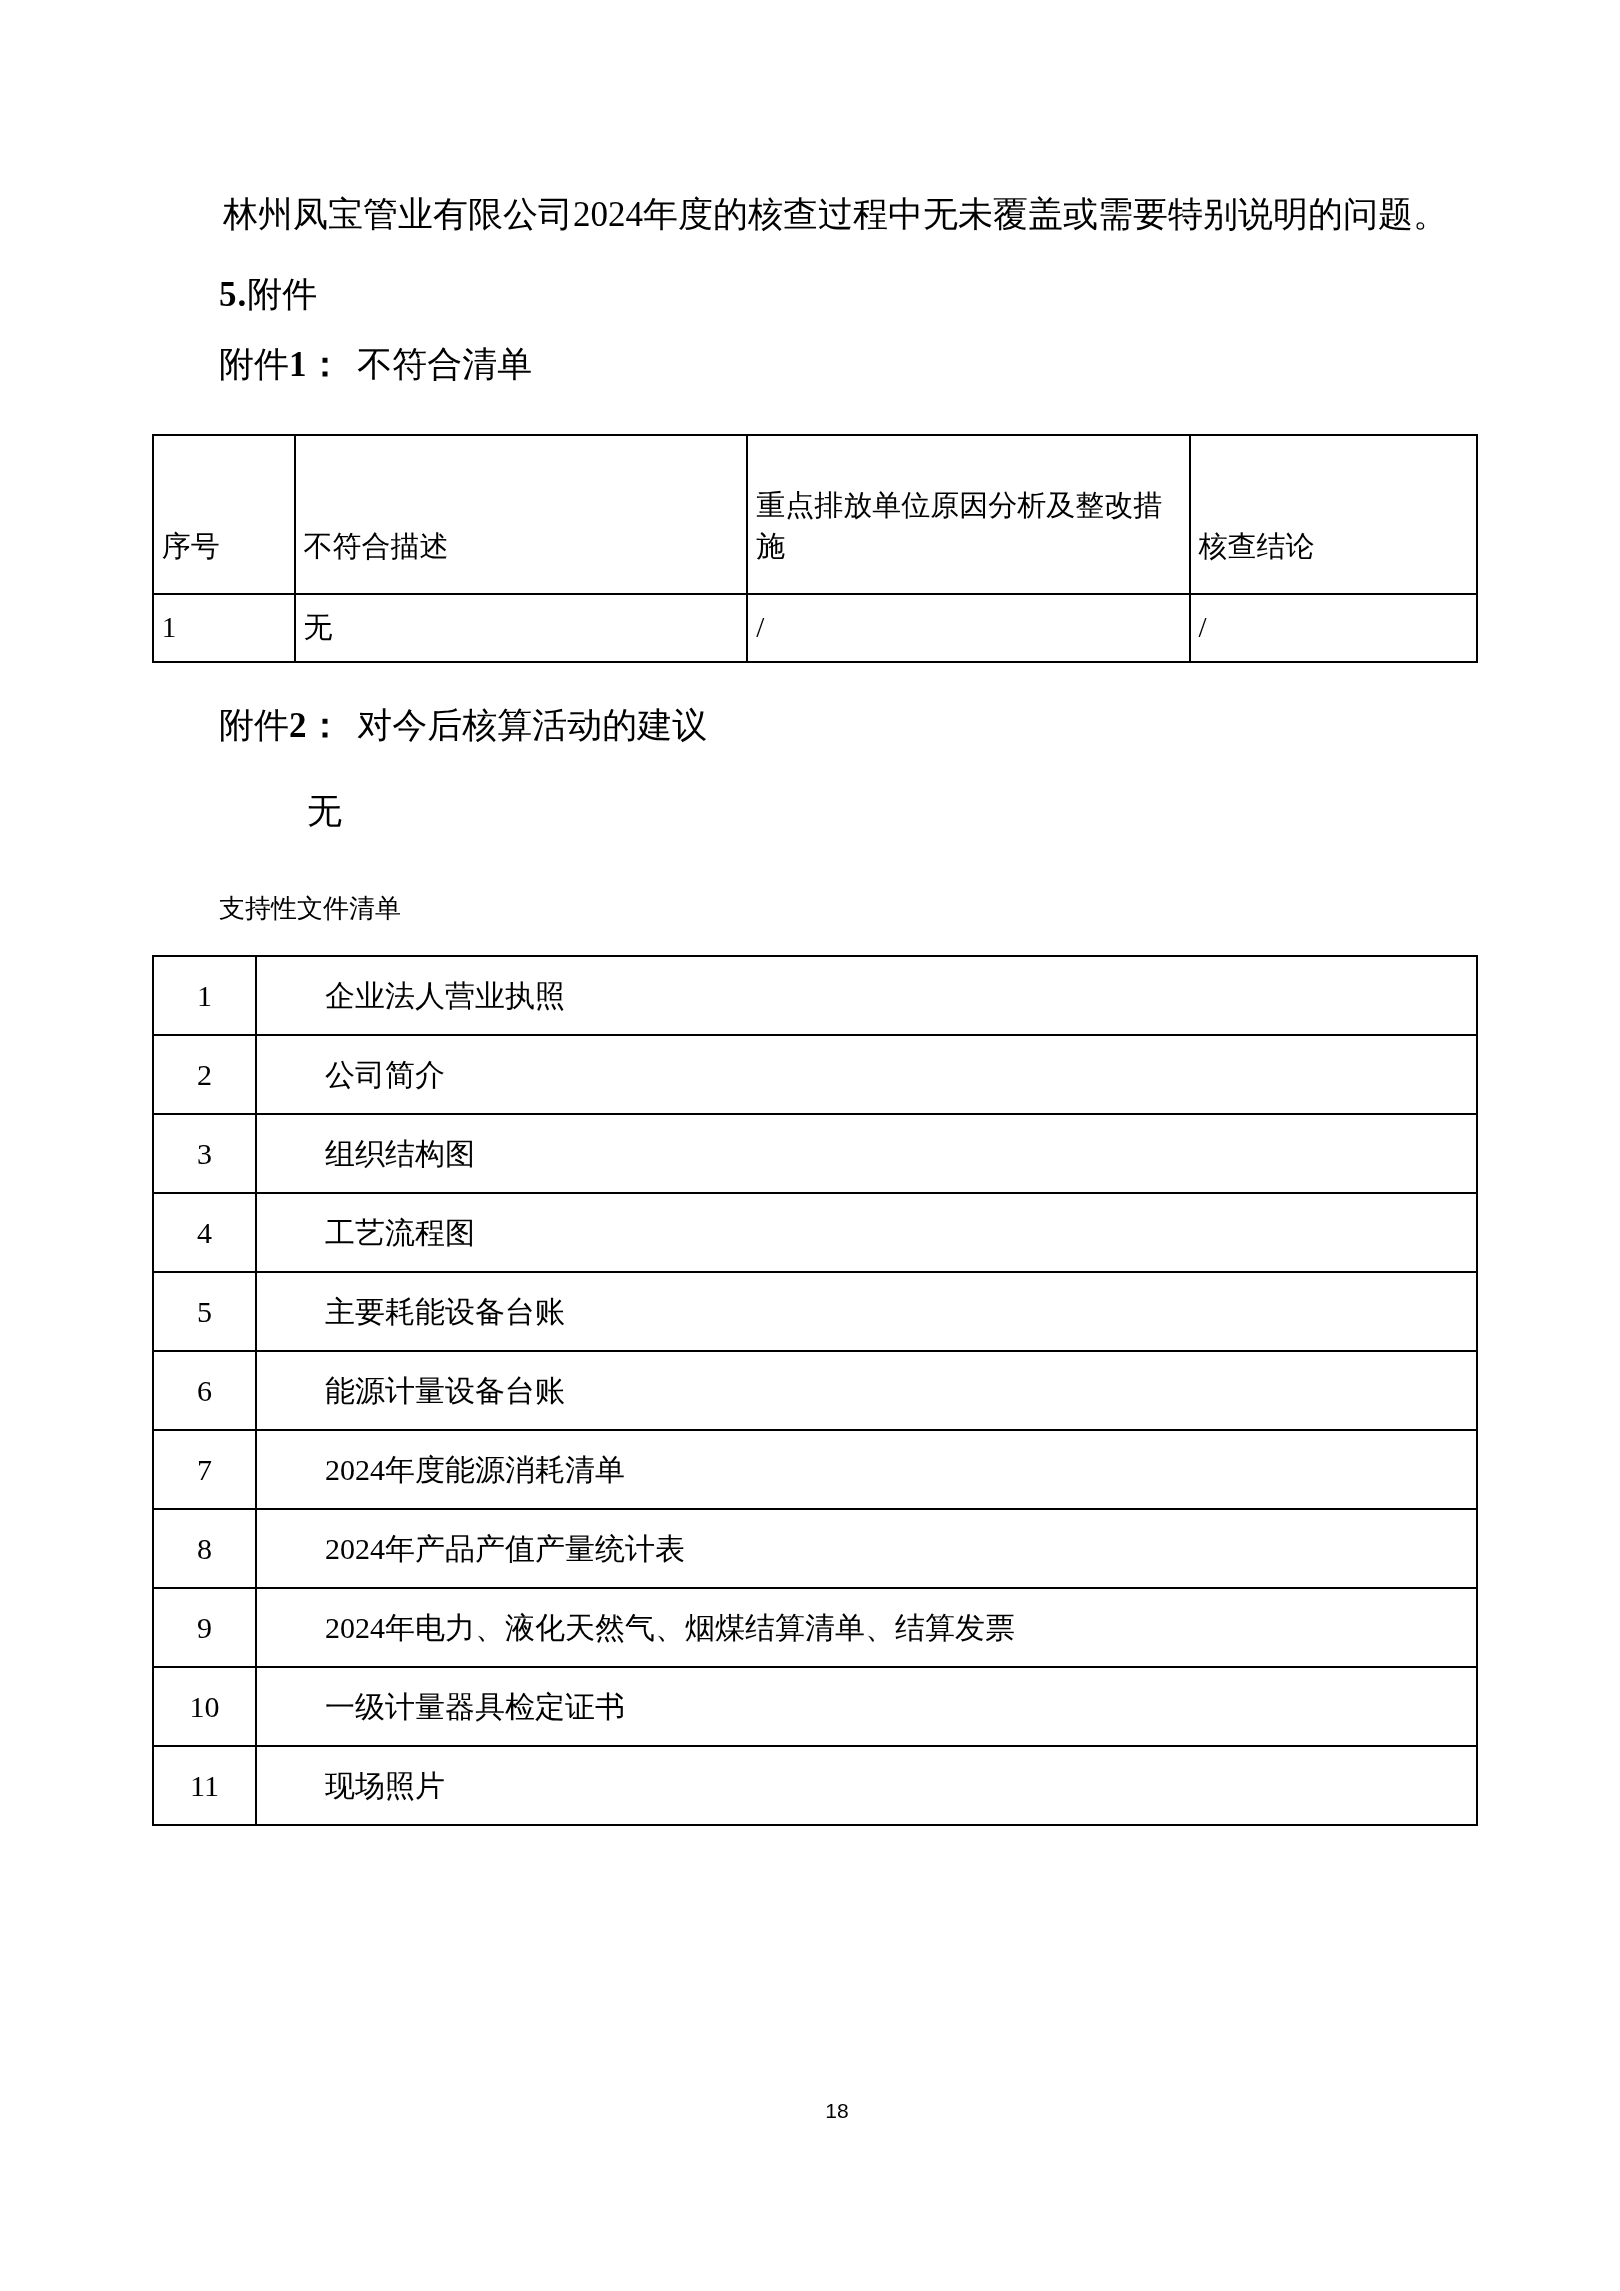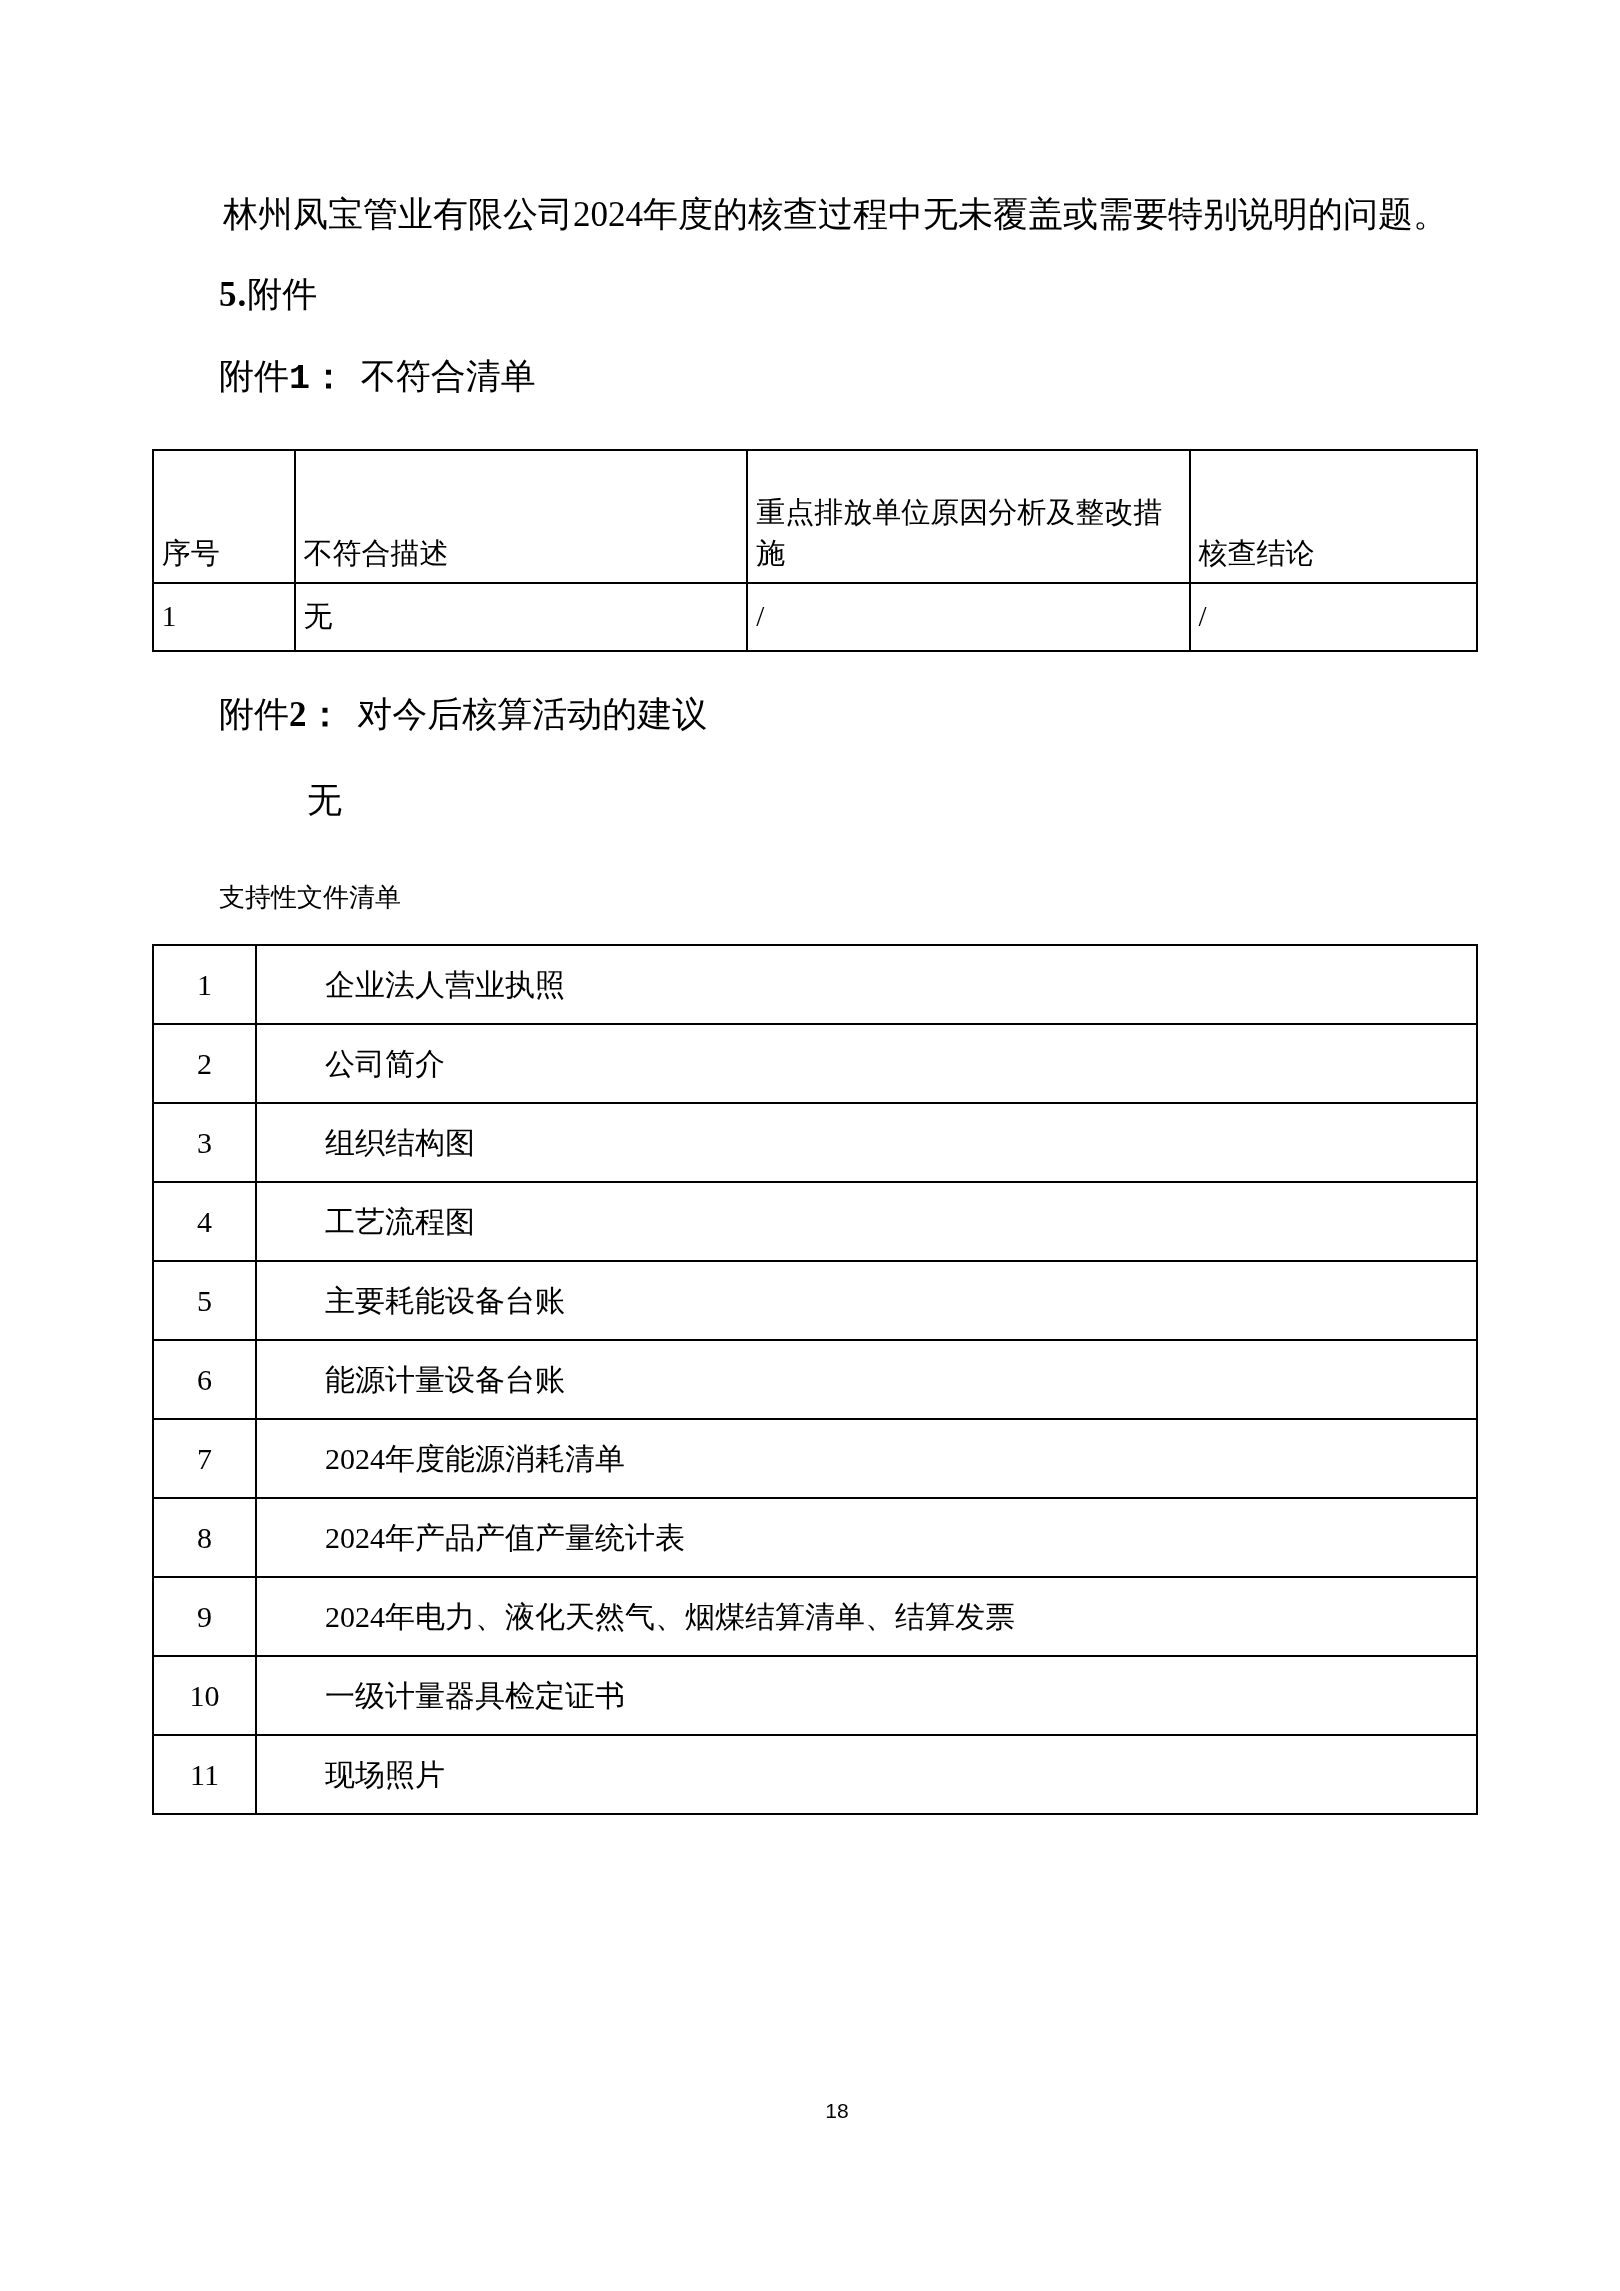--- a/index.html
+++ b/index.html
@@ -26,21 +26,21 @@
     line-height: 74px;
     text-indent: 71px;
     text-align: justify;
   }
   .h-section {
     margin: 21.6px 0 0 0;
     padding-left: 67px;
     font-size: 35px;
     line-height: 41px;
   }
-  .h-attach1 { margin-top: 44px; font-family: Liberation Mono, monospace; }
+  .h-attach1 { margin-top: 29px; }
   .h-attach2 { margin-top: 42px; }
   .num-bold {
     font-weight: bold;
     letter-spacing: 1px;
   }
   .attach-title { margin-left: 13.7px; }
   .wu-line {
     margin: 45px 0 0 0;
     padding-left: 155px;
     font-size: 35px;
@@ -62,23 +62,23 @@
   table.nc th, table.nc td {
     border: 2px solid #000;
     font-weight: normal;
     text-align: left;
     font-size: 29px;
     line-height: 41px;
     padding: 3.9px 7.8px;
     overflow: hidden;
   }
   table.nc thead th {
-    height: 133px;
+    height: 159px;
     vertical-align: bottom;
-    padding-bottom: 8px;
+    padding-bottom: 26px;
   }
   table.nc tbody td {
     height: 68px;
     vertical-align: middle;
   }
   
   table.support {
     margin-top: 26.5px;
     width: 100%;
     border-collapse: collapse;

